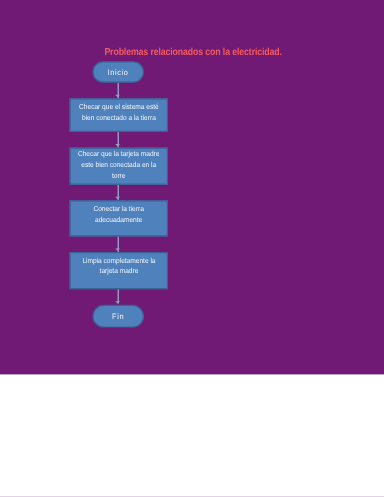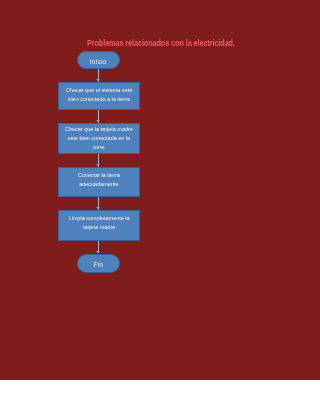--- a/index.html
+++ b/index.html
@@ -1,19 +1,19 @@
 <!DOCTYPE html>
 <html><head>
 <meta charset="utf-8">
 <title>Flowchart</title>
 <style>
   html,body{margin:0;padding:0;}
   body{width:320px;height:414px;background:#ffffff;
        font-family:"Liberation Sans",sans-serif;overflow:hidden;}
-  .page{position:relative;width:320px;height:380px;background:#7f1d1d;}
+  .page{position:relative;width:320px;height:312px;background:#701a75;}
 
   .title{position:absolute;left:86.6px;top:37.9px;font-size:8.45px;color:#F25B62;
          font-weight:700;letter-spacing:-0.1px;white-space:nowrap;
          transform:scaleX(0.862);transform-origin:0 0;}
 
   .node{position:absolute;box-sizing:border-box;background:#4F81BD;
         border:0.85px solid #3C6295;color:#FFFFFF;
         display:flex;align-items:center;justify-content:center;text-align:center;}
   .node .lbl{font-size:6px;line-height:9px;letter-spacing:-0.02px;color:#F2F6FA;
              transform-origin:50% 50%;white-space:nowrap;}

